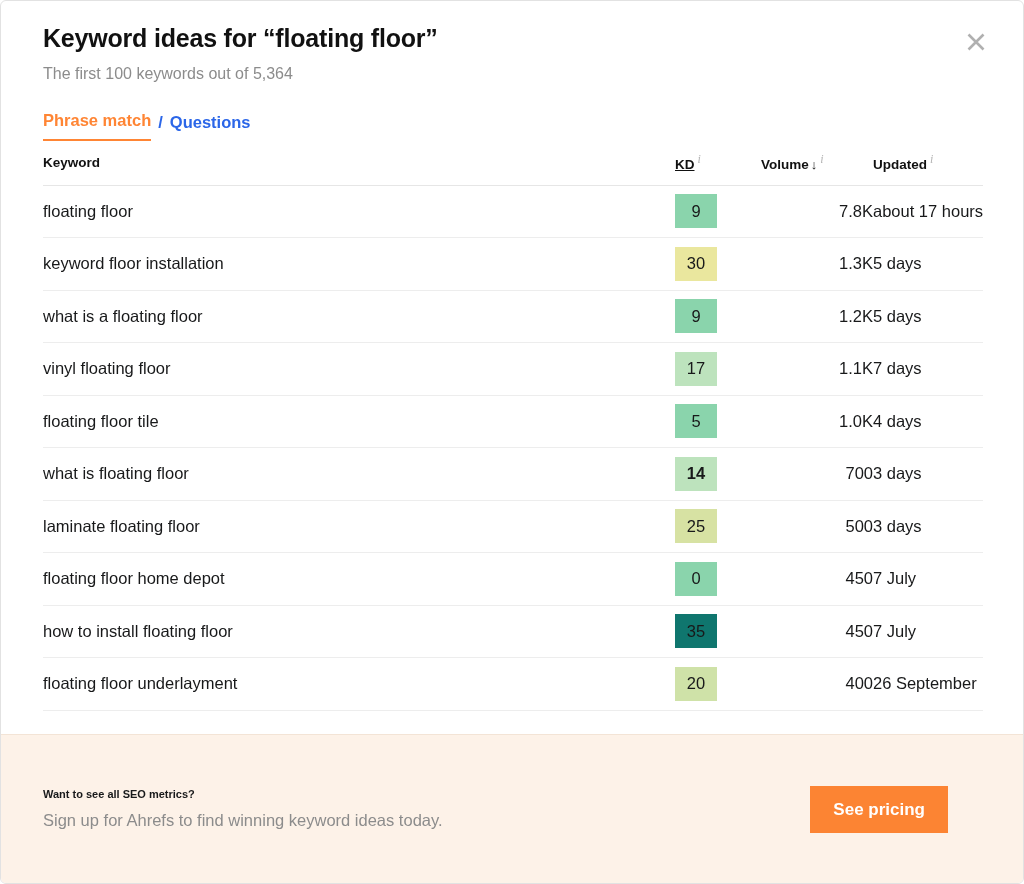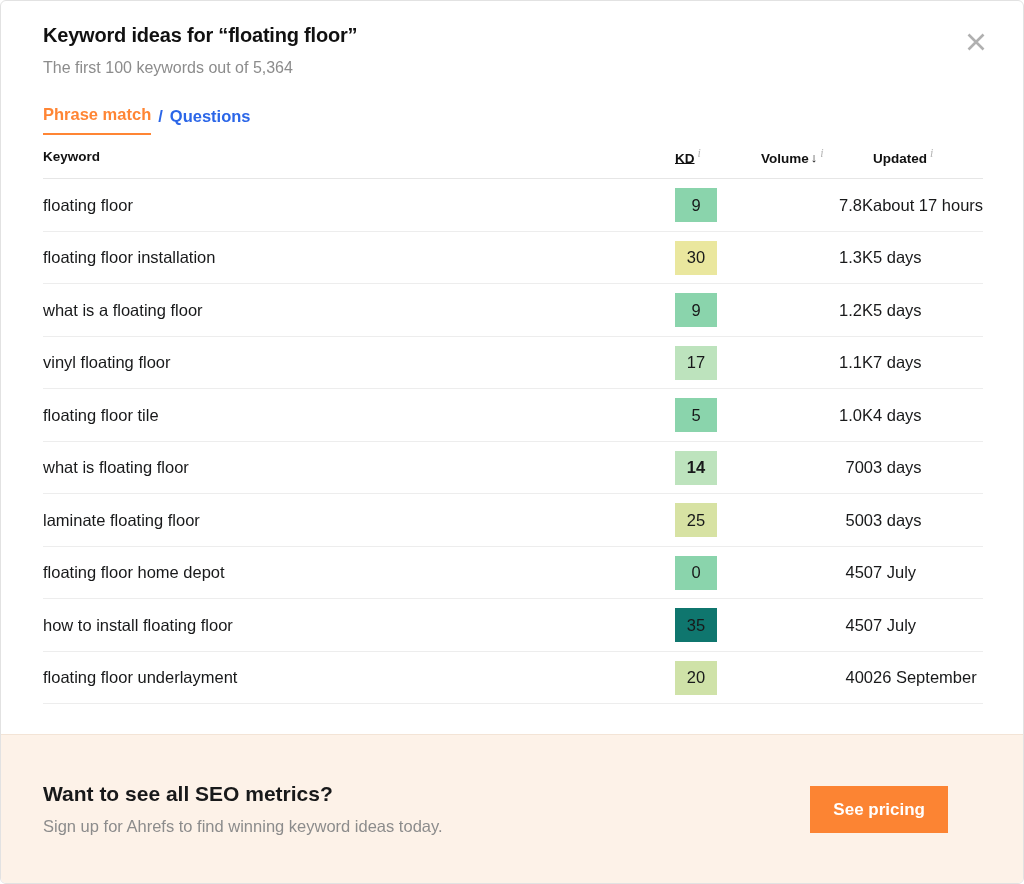--- a/index.html
+++ b/index.html
@@ -27,21 +27,21 @@
     display: flex;
     flex-direction: column;
   }
 
   
   .header {
     padding: 22px 42px 0 42px;
     position: relative;
   }
   .title {
-    font-size: 20px;
+    font-size: 25px;
     font-weight: bold;
     color: #111111;
     letter-spacing: -0.2px;
     line-height: 1.25;
     margin: 0;
   }
   .subtitle {
     margin-top: 10px;
     font-size: 16px;
     color: #8c8c8c;
@@ -165,21 +165,21 @@
     border-top: 1px solid #f3e4d6;
     padding: 30px 42px;
     display: flex;
     align-items: center;
     justify-content: space-between;
     height: 149px;
     box-sizing: border-box;
   }
   .cta-text-wrap { display: flex; flex-direction: column; gap: 11px; }
   .cta-title {
-    font-size: 21px;
+    font-size: 11px;
     font-weight: bold;
     color: #18191a;
   }
   .cta-sub {
     font-size: 16.5px;
     color: #8c8c8c;
   }
   .cta-button {
     background: #fc8433;
     color: #ffffff;
@@ -239,21 +239,21 @@
         </tr>
       </thead>
       <tbody id="kw-body">
           <tr>
             <td class="td-keyword">floating floor</td>
             <td class="td-kd"><span class="kd-badge" style="background: rgb(138, 212, 172);">9</span></td>
             <td class="td-volume">7.8K</td>
             <td class="td-updated">about 17 hours</td>
           </tr>
           <tr>
-            <td class="td-keyword">floating floor installation</td>
+            <td class="td-keyword">keyword floor installation</td>
             <td class="td-kd"><span class="kd-badge" style="background: rgb(234, 231, 158);">30</span></td>
             <td class="td-volume">1.3K</td>
             <td class="td-updated">5 days</td>
           </tr>
           <tr>
             <td class="td-keyword">what is a floating floor</td>
             <td class="td-kd"><span class="kd-badge" style="background: rgb(138, 212, 172);">9</span></td>
             <td class="td-volume">1.2K</td>
             <td class="td-updated">5 days</td>
           </tr>

